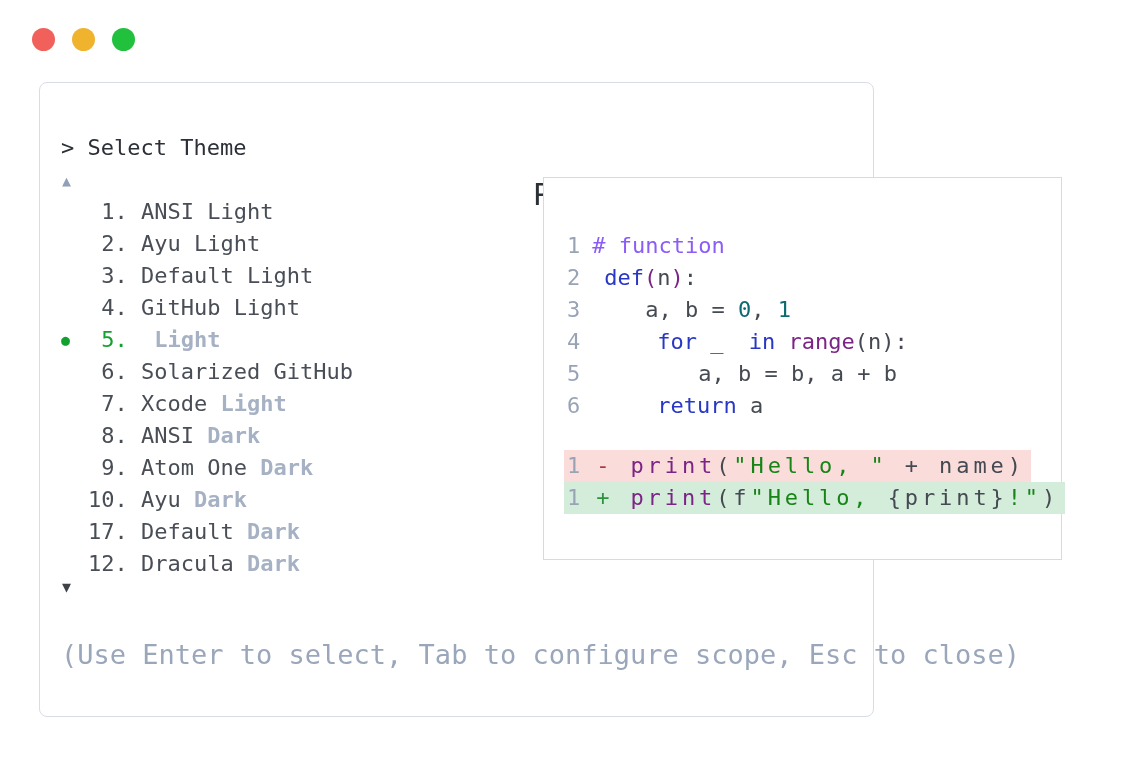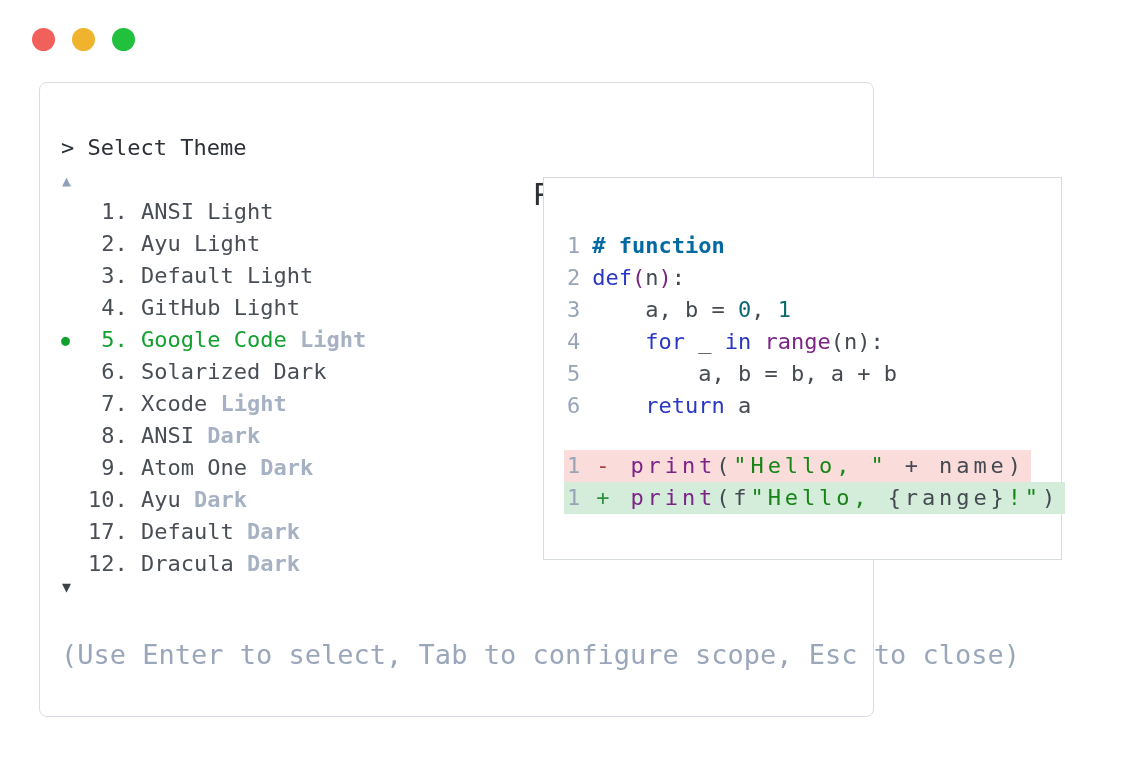--- a/index.html
+++ b/index.html
@@ -55,22 +55,22 @@
   .preview-box {
     position:absolute; left:503px; top:94px; width:519px; height:383px;
     border:1.5px solid #d6dbe2; box-sizing:border-box; background:#ffffff;
   }
   .code { position:absolute; left:23px; top:52px; }
   .code-row { display:flex; height:32px; font-size:22px; line-height:32px; white-space:pre; }
   .code-row .lnum { min-width:1ch; text-align:right; margin-right:12px; color:#98a4b6; }
   .code-row span { white-space:pre; }
 
   .tok-plain      { color:#454a52; }
-  .tok-keyword    { color:#2937c4; }
-  .tok-comment    { color:#0369a1;font-weight:bold; }
+  .tok-keyword    { color:#2937c4;margin-left:12px; }
+  .tok-comment    { color:#8b5cf6; }
   .tok-number     { color:#0b6b70; }
   .tok-function   { color:#7c2386; }
   .tok-paren      { color:#7c2386; }
   .tok-string     { color:#168516; }
   .tok-diff-minus { color:#ad3838; }
   .tok-diff-plus  { color:#2e9140; }
 
   .diff-section { margin-top:28px; }
   .diff-row {
     width:max-content; letter-spacing:3.9px;
@@ -114,28 +114,27 @@
       <div class="theme-row">
         <span class="bullet"></span>
         <span class="num">4</span>
         <span class="sep">. </span>
         <span class="name">GitHub Light</span>
       </div>
       <div class="theme-row selected">
         <span class="bullet">●</span>
         <span class="num">5</span>
         <span class="sep">. </span>
-        <span class="name">Google Code</span>
         <span class="muted"> Light</span>
       </div>
       <div class="theme-row">
         <span class="bullet"></span>
         <span class="num">6</span>
         <span class="sep">. </span>
-        <span class="name">Solarized Dark</span>
+        <span class="name">Solarized GitHub</span>
       </div>
       <div class="theme-row">
         <span class="bullet"></span>
         <span class="num">7</span>
         <span class="sep">. </span>
         <span class="name">Xcode</span>
         <span class="muted"> Light</span>
       </div>
       <div class="theme-row">
         <span class="bullet"></span>
@@ -185,18 +184,18 @@
       <div>
           <div class="code-row"><span class="lnum">1</span><span class="tok-comment"># function</span></div>
           <div class="code-row"><span class="lnum">2</span><span class="tok-keyword">def</span><span class="tok-paren">(</span><span class="tok-plain">n</span><span class="tok-paren">)</span><span class="tok-plain">:</span></div>
           <div class="code-row"><span class="lnum">3</span><span class="tok-plain">    a, b = </span><span class="tok-number">0</span><span class="tok-plain">, </span><span class="tok-number">1</span></div>
           <div class="code-row"><span class="lnum">4</span><span class="tok-plain">    </span><span class="tok-keyword">for</span><span class="tok-plain"> _ </span><span class="tok-keyword">in</span><span class="tok-plain"> </span><span class="tok-function">range</span><span class="tok-plain">(n):</span></div>
           <div class="code-row"><span class="lnum">5</span><span class="tok-plain">        a, b = b, a + b</span></div>
           <div class="code-row"><span class="lnum">6</span><span class="tok-plain">    </span><span class="tok-keyword">return</span><span class="tok-plain"> a</span></div>
         </div>
       <div class="diff-section">
           <div class="code-row diff-row removed"><span class="lnum">1</span><span class="tok-diff-minus">- </span><span class="tok-function">print</span><span class="tok-plain">(</span><span class="tok-string">"Hello, "</span><span class="tok-plain"> + name)</span></div>
-          <div class="code-row diff-row added"><span class="lnum">1</span><span class="tok-diff-plus">+ </span><span class="tok-function">print</span><span class="tok-plain">(f</span><span class="tok-string">"Hello, </span><span class="tok-plain">{range}</span><span class="tok-string">!"</span><span class="tok-plain">)</span></div>
+          <div class="code-row diff-row added"><span class="lnum">1</span><span class="tok-diff-plus">+ </span><span class="tok-function">print</span><span class="tok-plain">(f</span><span class="tok-string">"Hello, </span><span class="tok-plain">{print}</span><span class="tok-string">!"</span><span class="tok-plain">)</span></div>
         </div>
     </div>
   </div>
 
 </div>
 
 </body></html>

